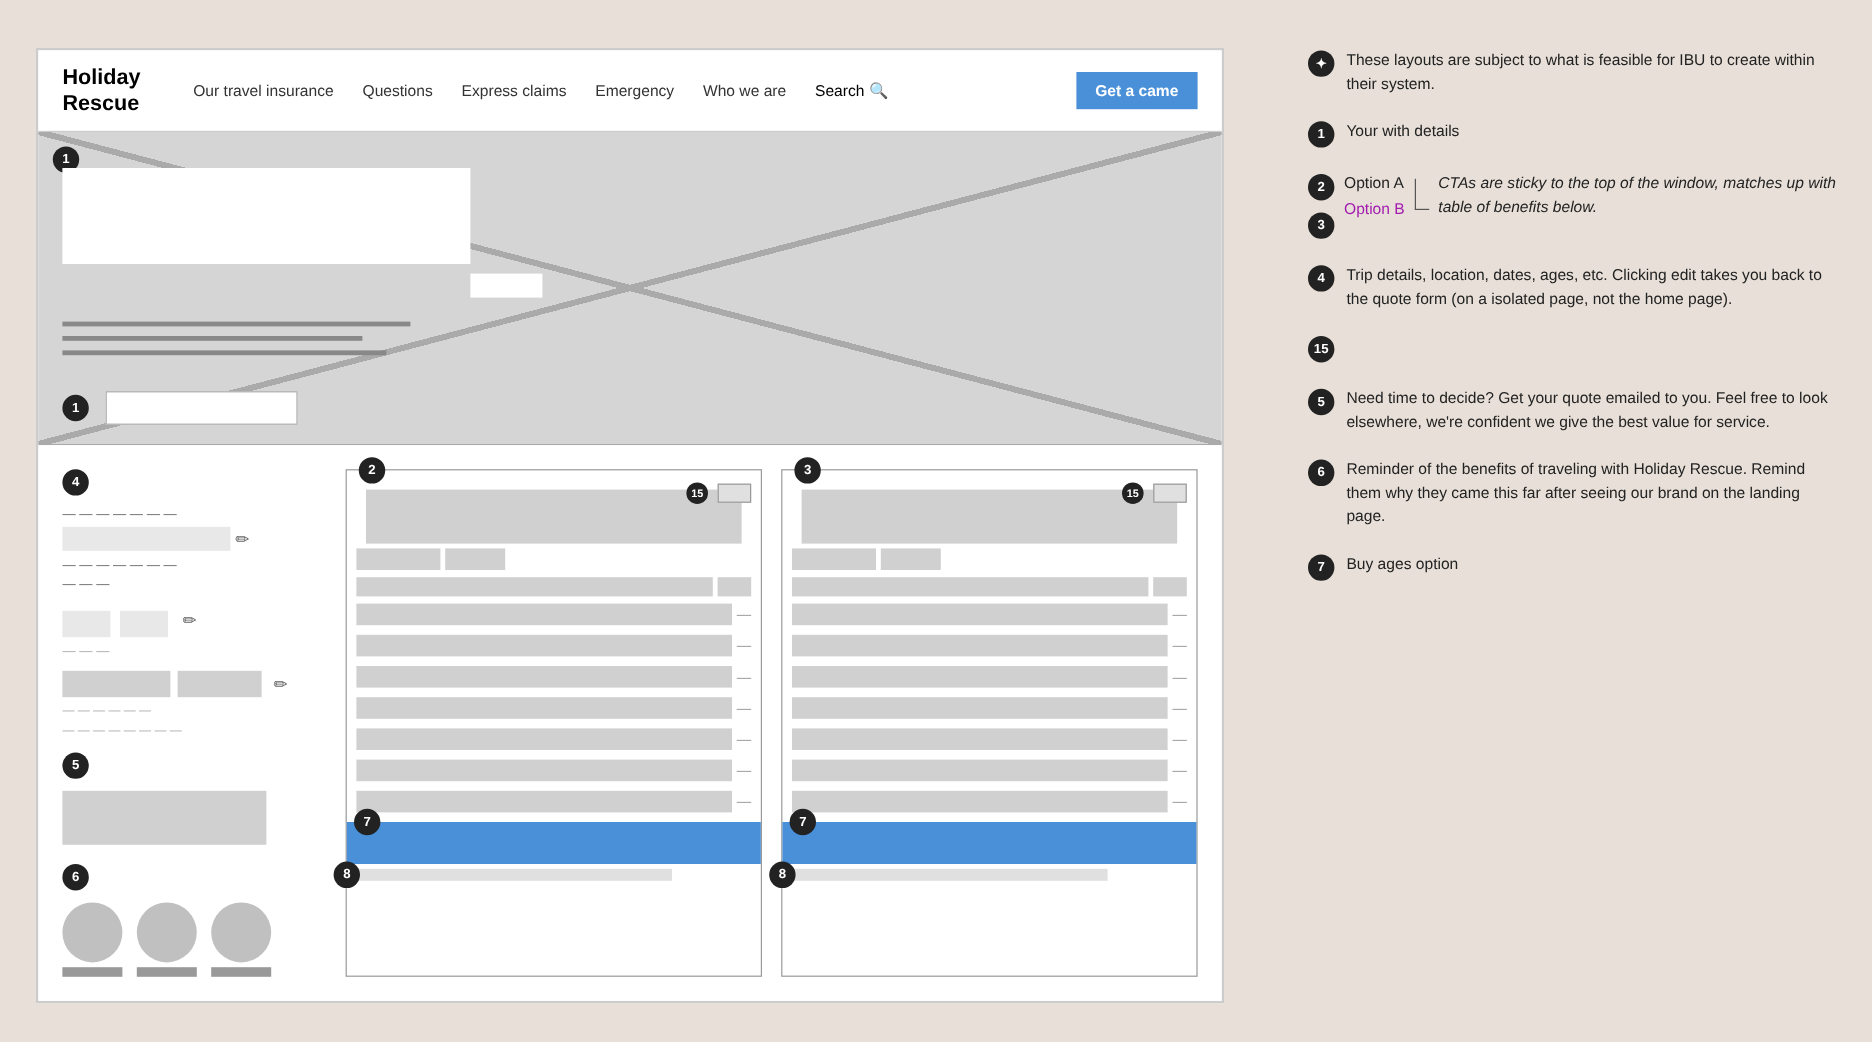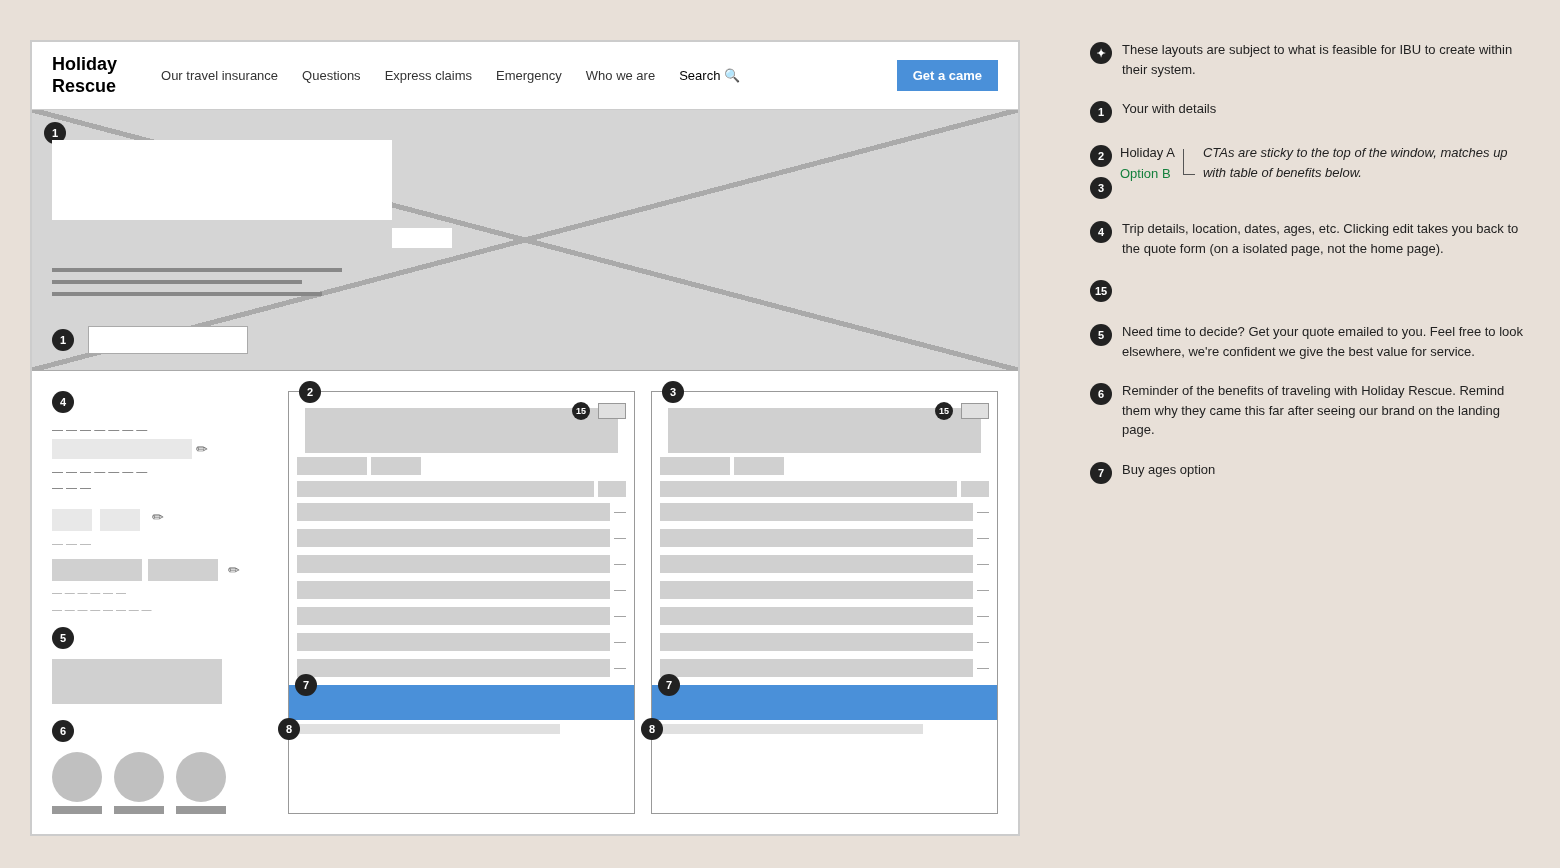--- a/index.html
+++ b/index.html
@@ -580,22 +580,22 @@
     <div class="ann-badge">1</div>
     <div class="ann-text">Your with details</div>
   </div>
 
   <div style="display:flex; gap:8px; margin-bottom:20px; align-items:flex-start;">
     <div style="display:flex; flex-direction:column; gap:8px; align-items:center;">
       <div class="ann-badge">2</div>
       <div class="ann-badge">3</div>
     </div>
     <div style="display:flex; flex-direction:column; gap:6px; padding-top:2px;">
-      <div style="font-size:13px; color:#222;">Holiday A</div>
-      <div style="font-size:13px; color:#15803d;">Option B</div>
+      <div style="font-size:13px; color:#222;">Option A</div>
+      <div style="font-size:13px; color:#a21caf;">Option B</div>
     </div>
     <div style="border-left:1.5px solid #555; border-bottom:1.5px solid #555; width:12px; height:26px; margin-top:6px; flex-shrink:0;"></div>
     <div class="ann-text" style="flex:1;font-style:italic;">CTAs are sticky to the top of the window, matches up with table of benefits below.</div>
   </div>
 
   <div class="annotation-item">
     <div class="ann-badge">4</div>
     <div class="ann-text">Trip details, location, dates, ages, etc. Clicking edit takes you back to the quote form (on a isolated page, not the home page).</div>
   </div>
 

